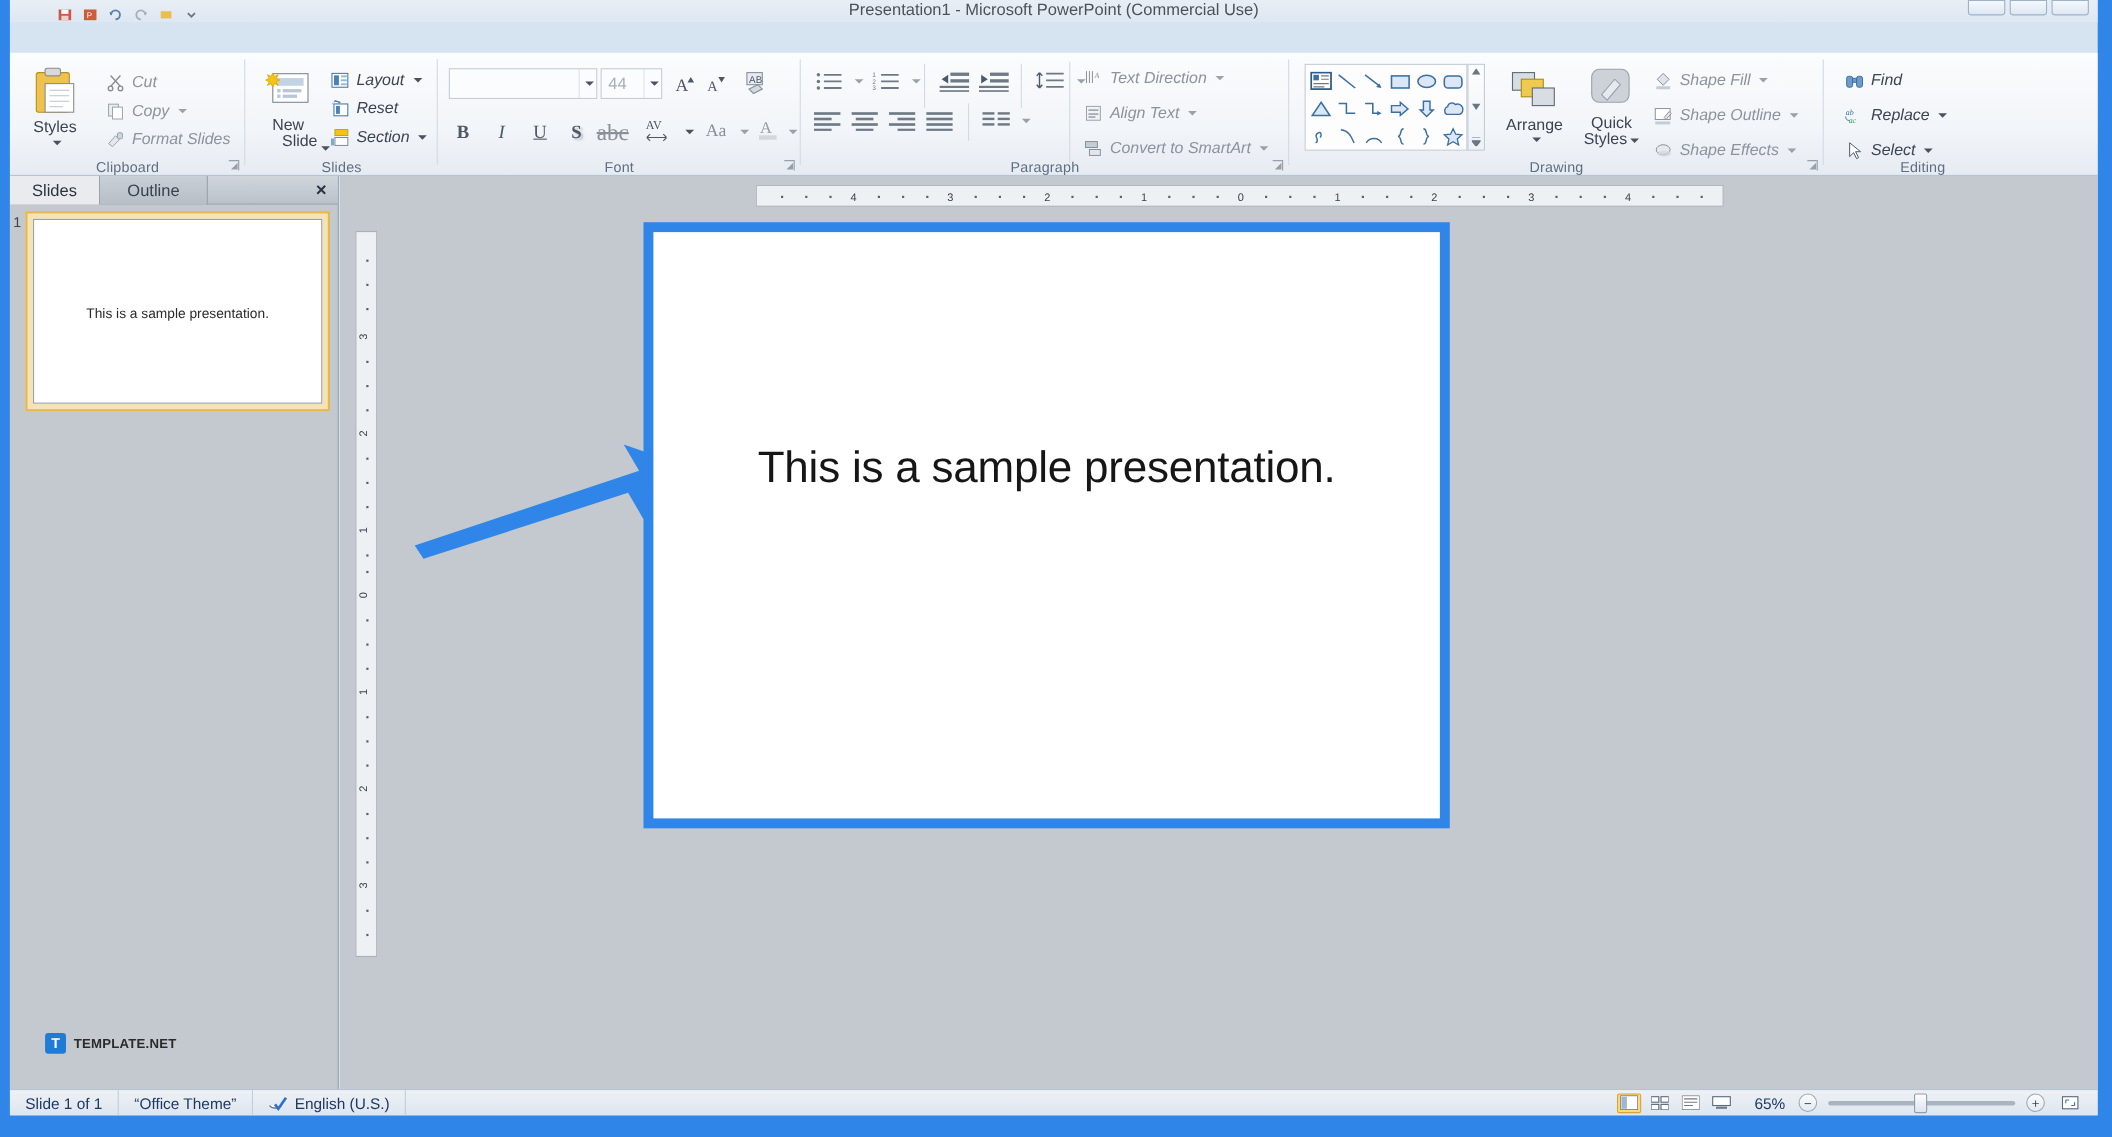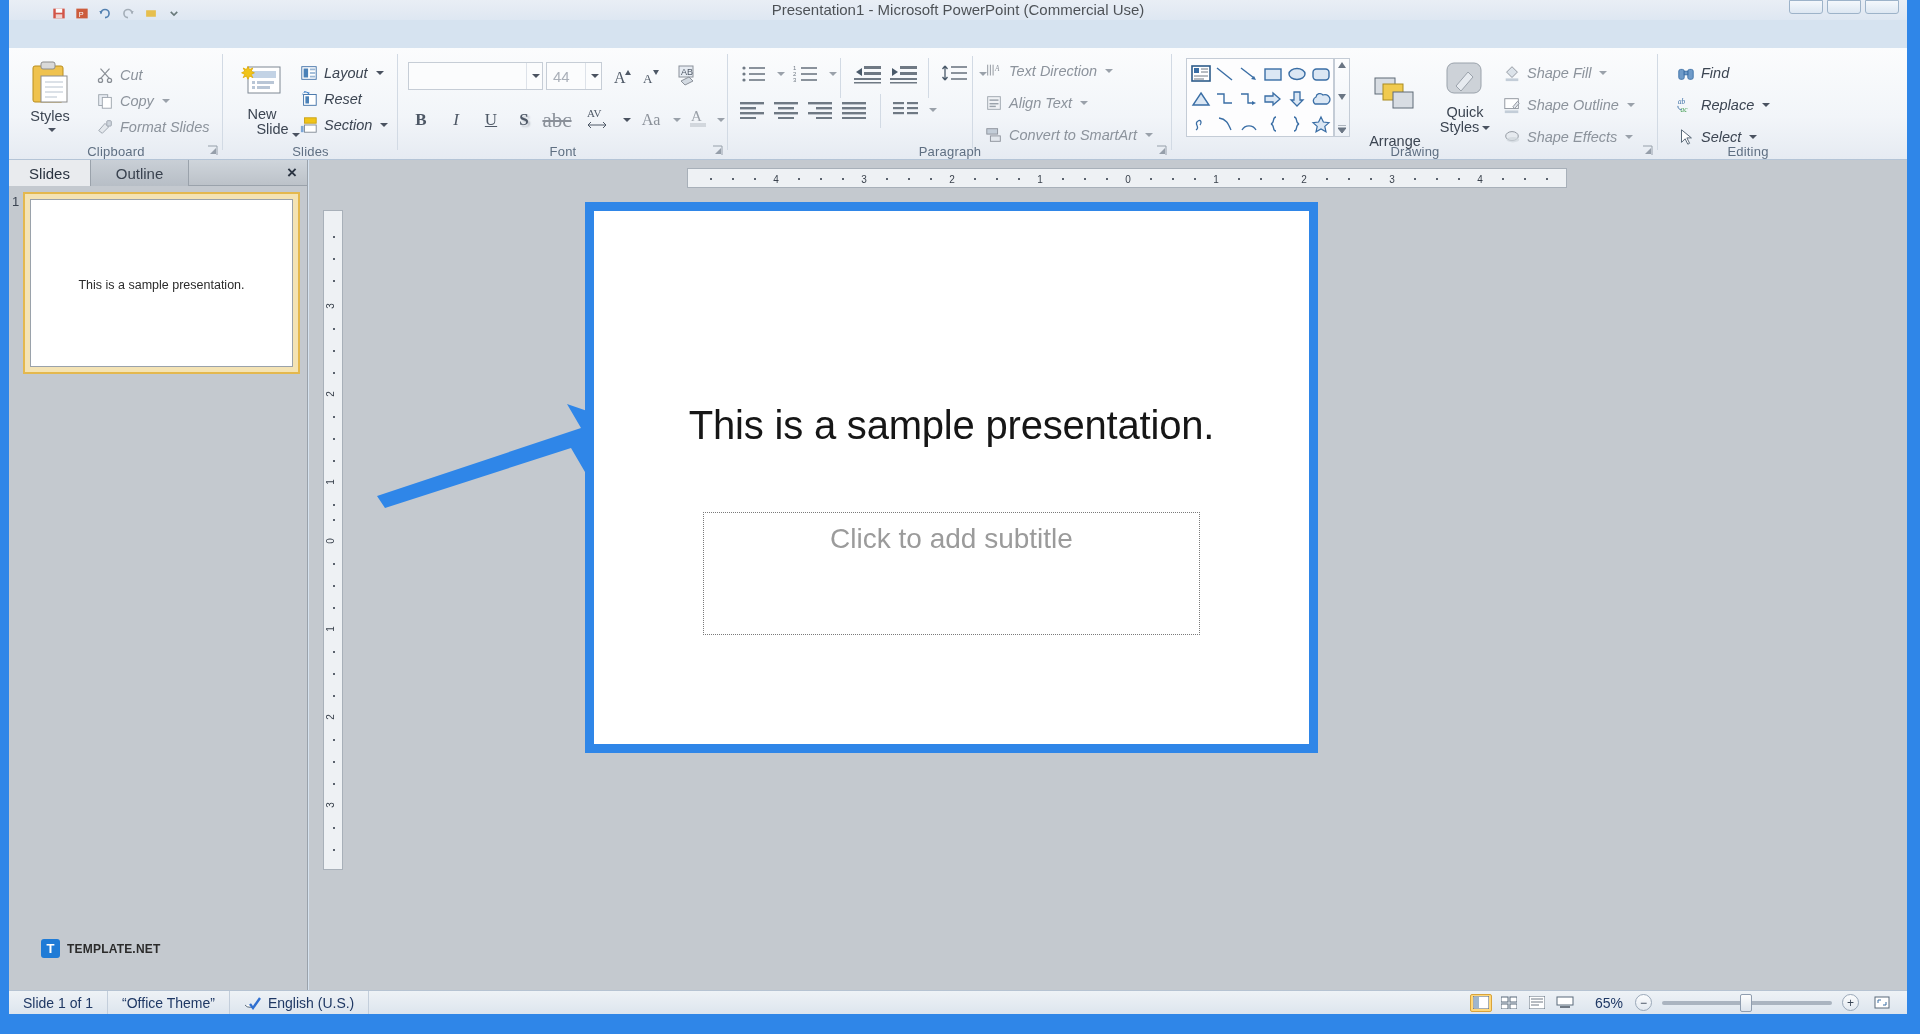--- a/index.html
+++ b/index.html
@@ -754,21 +754,21 @@
         <svg width="8" height="6" viewBox="0 0 8 6">
               <path d="M4 0 L8 6 L0 6 Z" fill="#6b7684"></path>
             </svg>
         <svg width="8" height="6" viewBox="0 0 8 6">
               <path d="M4 6 L8 0 L0 0 Z" fill="#6b7684"></path>
             </svg>
         <svg width="8" height="8" viewBox="0 0 8 8">
               <path d="M0 0 h8 M4 3 L8 3 L4 8 L0 3 Z" stroke="#6b7684" fill="#6b7684"></path>
             </svg>
       </div>
-      <div class="bigbtn" style="left:192px;top:28px;gap:15px;">
+      <div class="bigbtn" style="left:192px;top:16px;">
         <svg class="bigico" width="44" height="40" viewBox="0 0 44 40">
           <rect x="2" y="2" width="20" height="16" fill="#d8dde3" stroke="#5f6a76"></rect>
           <rect x="10" y="8" width="20" height="16" fill="#f0ca4e" stroke="#a98b20"></rect>
           <rect x="20" y="16" width="20" height="16" fill="#d8dde3" stroke="#5f6a76"></rect>
         </svg>
         <span>Arrange</span>
         <span class="caret dk" style="margin-top:3px;"></span>
       </div>
       <div class="bigbtn" style="left:262px;top:12px;">
         <svg class="bigico" width="46" height="42" viewBox="0 0 46 42">
@@ -950,23 +950,20 @@
       </svg>
     </div>
 
     <svg class="arrow-svg" width="260" height="120" viewBox="0 0 260 120">
       <path d="M6 106 L210 38 L196 14 L254 34 L214 82 L200 58 L14 118 Z" fill="#2f86e8"></path>
     </svg>
 
     <div class="slide-frame">
       <div class="slide">
         <div class="slide-title">This is a sample presentation.</div>
-        <div class="slide-sub">
-          <span>Click to add subtitle</span>
-        </div>
       </div>
     </div>
 
   </div>
 
   <div class="statusbar">
     <div class="sb">Slide 1 of 1</div>
     <div class="sb">“Office Theme”</div>
     <div class="sb">
       <svg width="18" height="14" viewBox="0 0 18 14">

